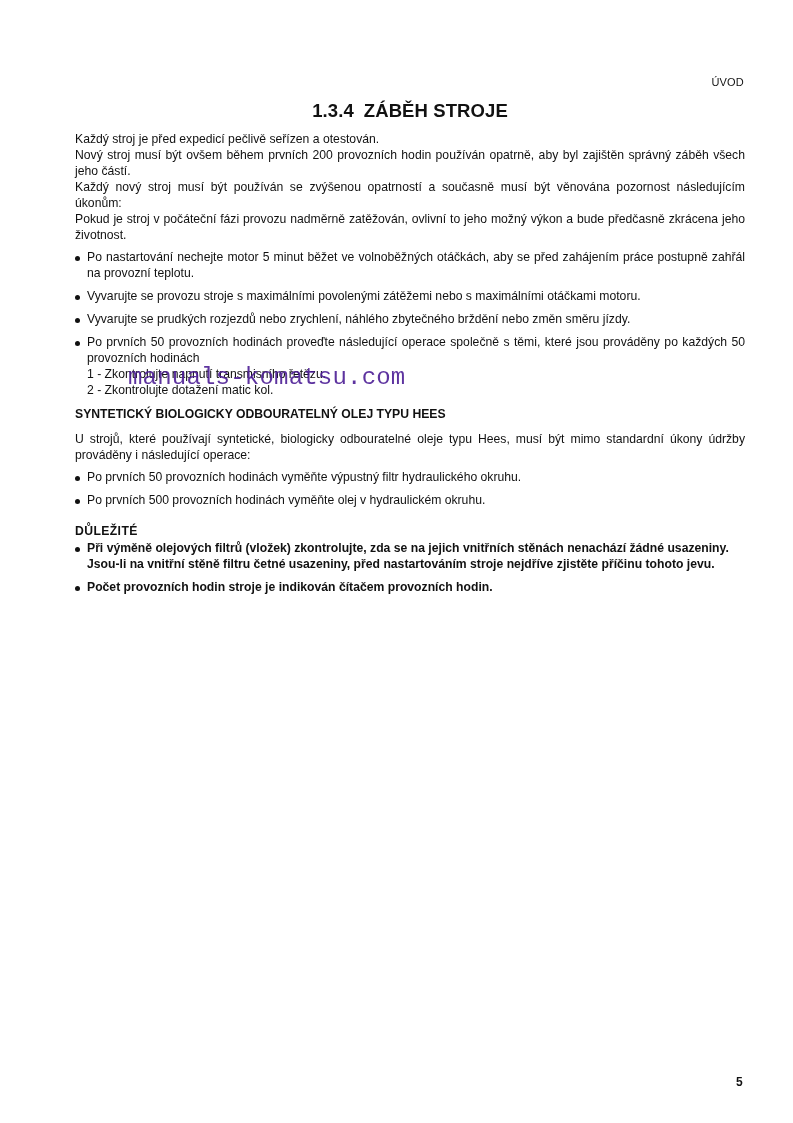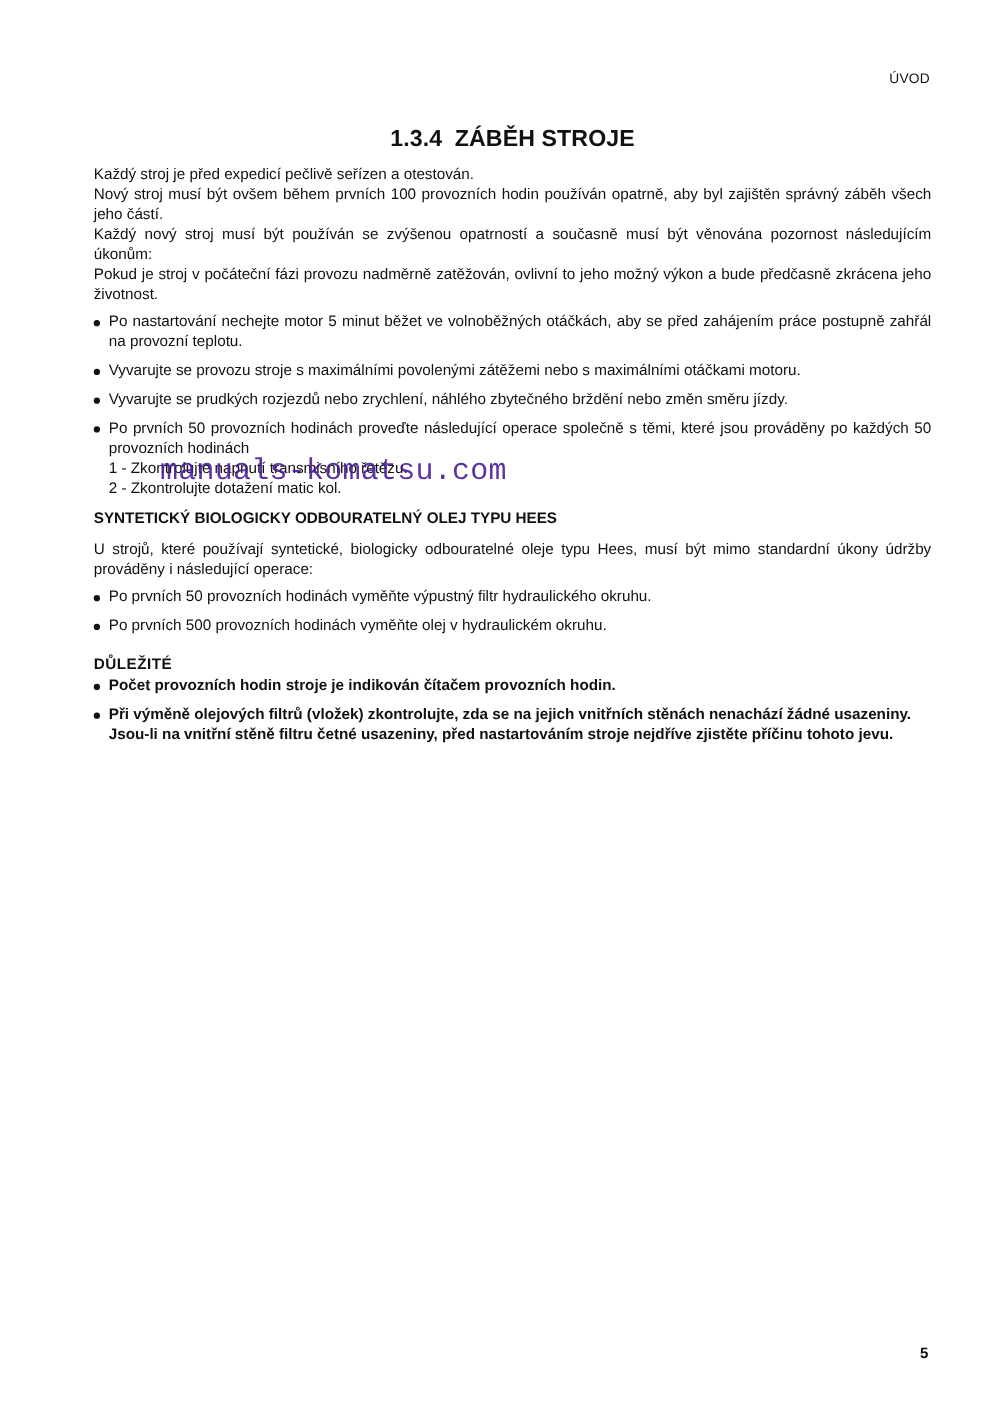--- a/index.html
+++ b/index.html
@@ -10,21 +10,21 @@
     body {
       width: 793px;
       height: 1123px;
       position: relative;
       overflow: hidden;
       font-family: "Liberation Sans", "DejaVu Sans", sans-serif;
       color: #111111;
     }
     .header-label {
       position: absolute;
-      top: 57px;
+      top: 76px;
       right: 49px;
       font-size: 11px;
       letter-spacing: 0.2px;
     }
     .content {
       position: absolute;
       left: 75px;
       top: 100px;
       width: 670px;
       font-size: 12.2px;
@@ -104,21 +104,21 @@
 
 <div class="header-label">ÚVOD</div>
 
 <div class="content">
   <h1 class="section-title">
     <span class="num">1.3.4</span><span>ZÁBĚH STROJE</span>
   </h1>
 
   <div class="intro">
     <p>Každý stroj je před expedicí pečlivě seřízen a otestován.</p>
-    <p>Nový stroj musí být ovšem během prvních 100 provozních hodin používán opatrně, aby byl zajištěn správný záběh všech jeho částí.</p>
+    <p>Nový stroj musí být ovšem během prvních 200 provozních hodin používán opatrně, aby byl zajištěn správný záběh všech jeho částí.</p>
     <p>Každý nový stroj musí být používán se zvýšenou opatrností a současně musí být věnována pozornost následujícím úkonům:</p>
     <p>Pokud je stroj v počáteční fázi provozu nadměrně zatěžován, ovlivní to jeho možný výkon a bude předčasně zkrácena jeho životnost.</p>
   </div>
 
   <ul class="bullets">
     <li>
       <span class="dot"></span>
       <span>Po nastartování nechejte motor 5 minut běžet ve volnoběžných otáčkách, aby se před zahájením práce postupně zahřál na provozní teplotu.</span>
     </li>
     <li>
@@ -147,25 +147,25 @@
     <li>
       <span class="dot"></span>
       <span>Po prvních 500 provozních hodinách vyměňte olej v hydraulickém okruhu.</span>
     </li>
   </ul>
 
   <div class="important-label">DŮLEŽITÉ</div>
   <ul class="bullets bold-list" style="margin-top:0;">
     <li>
       <span class="dot"></span>
-      <span>Počet provozních hodin stroje je indikován čítačem provozních hodin.</span>
+      <span>Při výměně olejových filtrů (vložek) zkontrolujte, zda se na jejich vnitřních stěnách nenachází žádné usazeniny.</span>
+      <span class="subline" style="text-align:justify;">Jsou-li na vnitřní stěně filtru četné usazeniny, před nastartováním stroje nejdříve zjistěte příčinu tohoto jevu.</span>
     </li>
     <li>
       <span class="dot"></span>
-      <span>Při výměně olejových filtrů (vložek) zkontrolujte, zda se na jejich vnitřních stěnách nenachází žádné usazeniny.</span>
-      <span class="subline" style="text-align:justify;">Jsou-li na vnitřní stěně filtru četné usazeniny, před nastartováním stroje nejdříve zjistěte příčinu tohoto jevu.</span>
+      <span>Počet provozních hodin stroje je indikován čítačem provozních hodin.</span>
     </li>
   </ul>
 </div>
 
 <div class="watermark">manuals-komatsu.com</div>
 
 <div class="page-number">5</div>
 
 </body></html>

